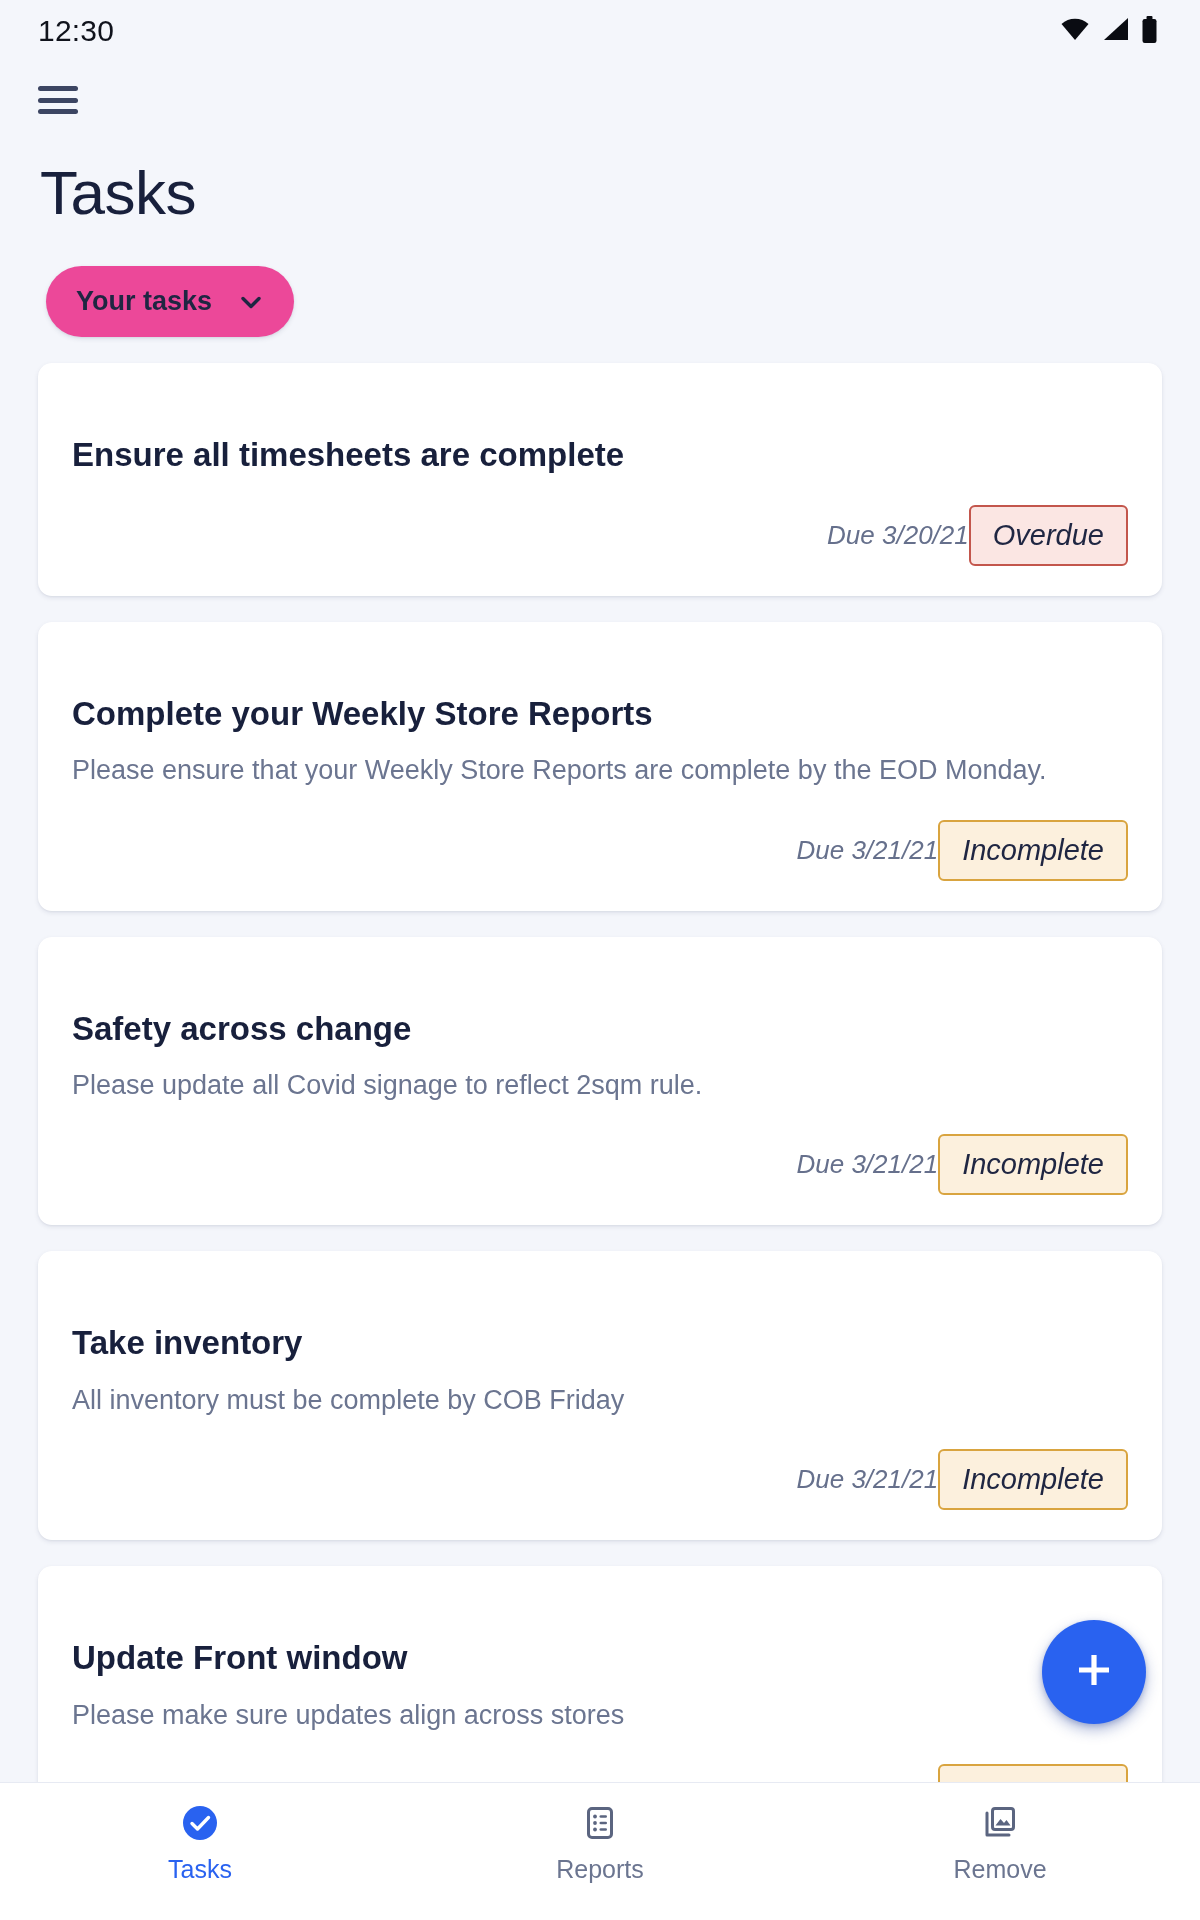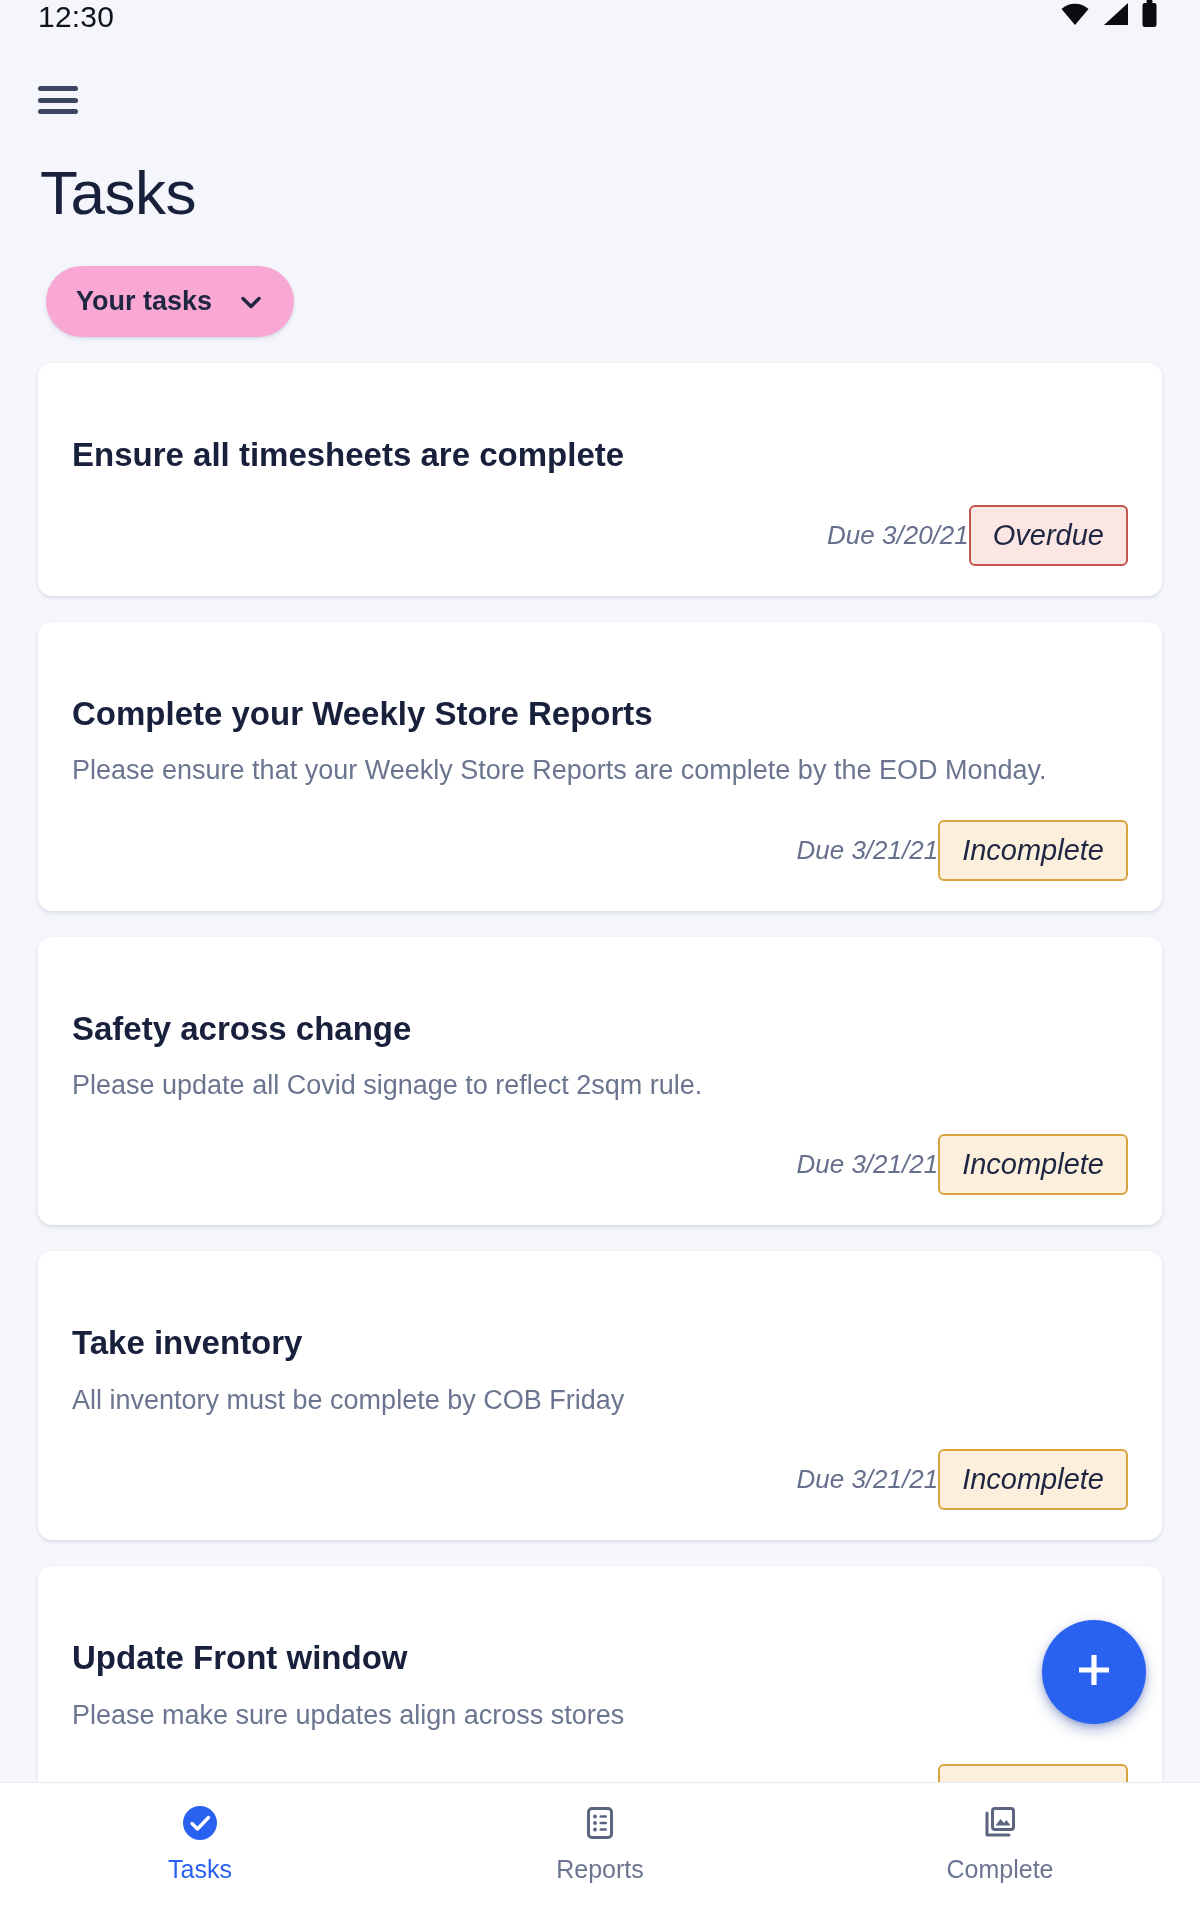--- a/index.html
+++ b/index.html
@@ -16,21 +16,21 @@
     background: #f4f6fb;
     color: #1f2642;
     position: relative;
   }
 
   
   .status-bar {
     height: 62px;
     padding: 0 42px 0 38px;
     display: flex;
-    align-items: flex-start;
+    align-items: center;
     justify-content: space-between;
   }
   .status-time {
     font-size: 30px;
     font-weight: 400;
     color: #10131c;
     letter-spacing: 0.2px;
   }
   .status-icons {
     display: flex;
@@ -73,21 +73,21 @@
   }
 
   
   .filter-row {
     padding: 42px 0 0 46px;
   }
   .filter-pill {
     display: inline-flex;
     align-items: center;
     gap: 26px;
-    background: #f9a8d4;
+    background: #ec4899;
     border-radius: 40px;
     padding: 20px 30px 20px 30px;
     box-shadow: 0 2px 5px rgba(26,38,77,0.10), 0 1px 2px rgba(26,38,77,0.06);
     cursor: pointer;
   }
   .filter-pill-label {
     font-size: 27px;
     font-weight: 700;
     color: #1f2642;
   }
@@ -351,16 +351,16 @@
   </div>
 
   <div class="nav-item">
     <span class="nav-icon">
       <svg width="42" height="42" viewBox="0 0 42 42">
         <path d="M8 11 V33 H30" fill="none" stroke="#5b6580" stroke-width="3" stroke-linecap="round" stroke-linejoin="round"></path>
         <rect x="13.5" y="6.5" width="21" height="21" rx="2.5" fill="none" stroke="#5b6580" stroke-width="3"></rect>
         <path d="M16.5 23.5 L21.5 17 L25 21 L27.5 18 L31.5 23.5 Z" fill="#5b6580"></path>
       </svg>
     </span>
-    <span class="nav-label">Complete</span>
+    <span class="nav-label">Remove</span>
   </div>
 
 </div>
 
 </body></html>

